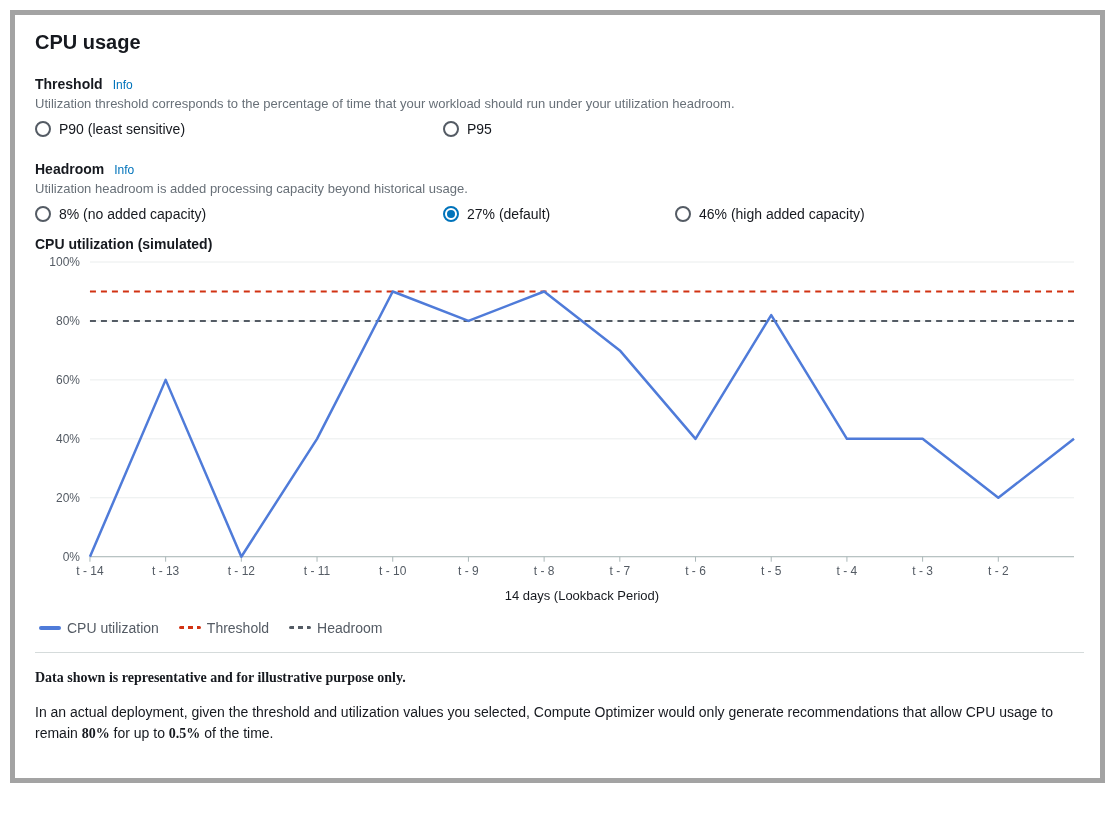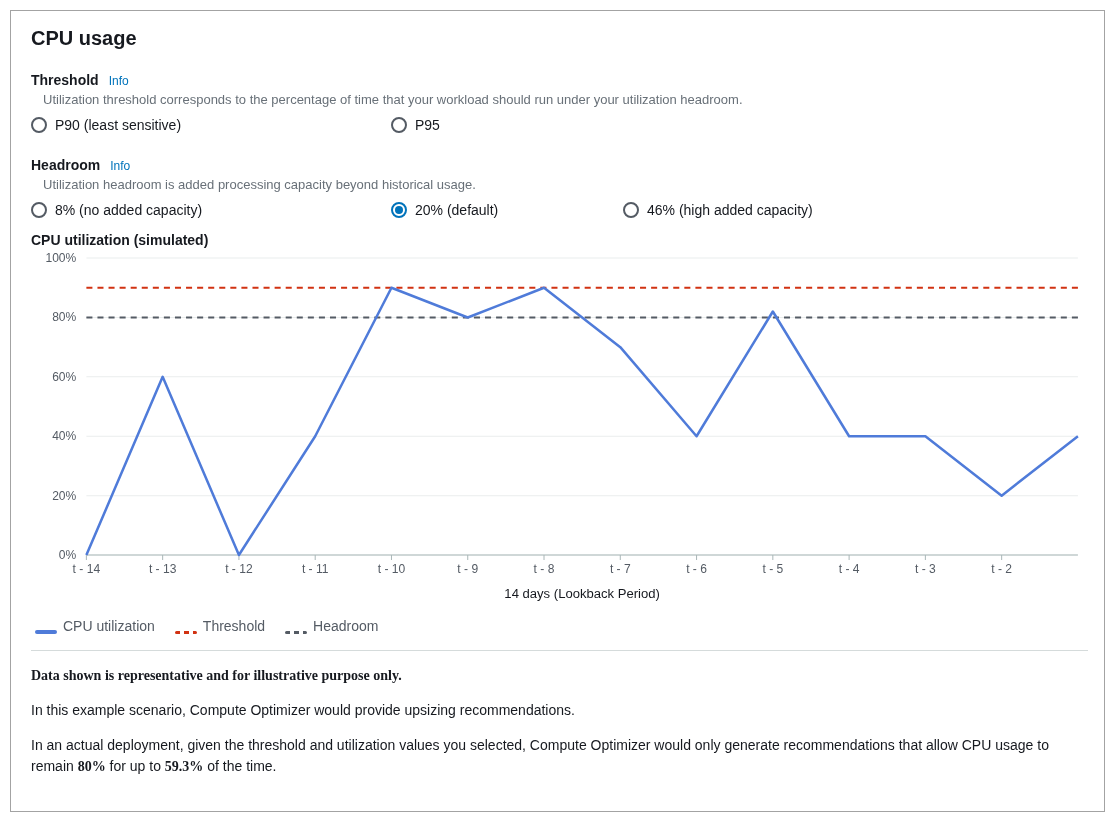--- a/index.html
+++ b/index.html
@@ -5,21 +5,21 @@
   * { box-sizing: border-box; }
   body {
     margin: 0;
     padding: 10px;
     font-family: "Amazon Ember", "Helvetica Neue", Arial, sans-serif;
     background: #fff;
     color: #16191f;
   }
   .panel {
     width: 1095px;
-    border: 1px solid #a3a3a3;
+    border: 5px solid #a3a3a3;
     padding: 16px 16px 20px 20px;
   }
   h1.title {
     font-size: 20px;
     font-weight: 700;
     margin: 0 0 12px 0;
   }
   .section-label-row {
     display: flex;
     align-items: baseline;
@@ -33,34 +33,34 @@
   .info-link {
     font-size: 12px;
     color: #0073bb;
     font-weight: 400;
     cursor: pointer;
     margin-top: 12px;
   }
   .section-desc {
     font-size: 13px;
     color: #687078;
-    margin: 4px 0 10px 12px;
+    margin: 4px 0 10px 0;
   }
   .radio-row {
     display: flex;
     gap: 0;
     margin-bottom: 14px;
   }
   .radio-cell {
     display: flex;
     align-items: center;
     gap: 8px;
     font-size: 14px;
   }
-  .radio-cell.c1 { width: 360px; }
+  .radio-cell.c1 { width: 408px; }
   .radio-cell.c2 { width: 232px; }
   .radio-cell.c3 { flex: 1; }
   .radio {
     width: 16px; height: 16px;
     border: 2px solid #545b64;
     border-radius: 50%;
     display: inline-flex;
     align-items: center;
     justify-content: center;
     flex-shrink: 0;
@@ -92,21 +92,21 @@
     display: flex;
     gap: 20px;
     font-size: 14px;
     color: #545b64;
     align-items: center;
     margin-top: 8px;
     padding-left: 4px;
   }
   .legend-item {
     display: flex;
-    align-items: flex-end;
+    align-items: center;
     gap: 6px;
   }
   .swatch {
     width: 22px;
     height: 4px;
     border-radius: 2px;
   }
   .swatch.solid { background: #4f7bd9; }
   .swatch.dash-red {
     background: repeating-linear-gradient(to right, #d13212 0 5px, transparent 5px 9px);
@@ -159,21 +159,21 @@
     <span class="info-link">Info</span>
   </div>
   <div class="section-desc">Utilization headroom is added processing capacity beyond historical usage.</div>
   <div class="radio-row">
     <label class="radio-cell c1">
       <span class="radio"></span>
       <span>8% (no added capacity)</span>
     </label>
     <label class="radio-cell c2">
       <span class="radio selected"></span>
-      <span>20% (default)</span>
+      <span>27% (default)</span>
     </label>
     <label class="radio-cell c3">
       <span class="radio"></span>
       <span>46% (high added capacity)</span>
     </label>
   </div>
 
   <div class="chart-title">CPU utilization (simulated)</div>
 
   <div class="chart-wrap">
@@ -236,19 +236,18 @@
     <div class="legend-item">
       <span class="swatch dash-gray"></span>
       <span>Headroom</span>
     </div>
   </div>
 
   <hr class="sep">
 
   <div class="disc">
     <p><b>Data shown is representative and for illustrative purpose only.</b></p>
-    <p>In this example scenario, Compute Optimizer would provide upsizing recommendations.</p>
     <p>
-      <span>In an actual deployment, given the threshold and utilization values you selected, Compute Optimizer would only generate recommendations that allow CPU usage to remain </span><b>80%</b><span> for up to </span><b>59.3%</b><span> of the time.</span>
+      <span>In an actual deployment, given the threshold and utilization values you selected, Compute Optimizer would only generate recommendations that allow CPU usage to remain </span><b>80%</b><span> for up to </span><b>0.5%</b><span> of the time.</span>
     </p>
   </div>
 
 </div>
 
 </body></html>

